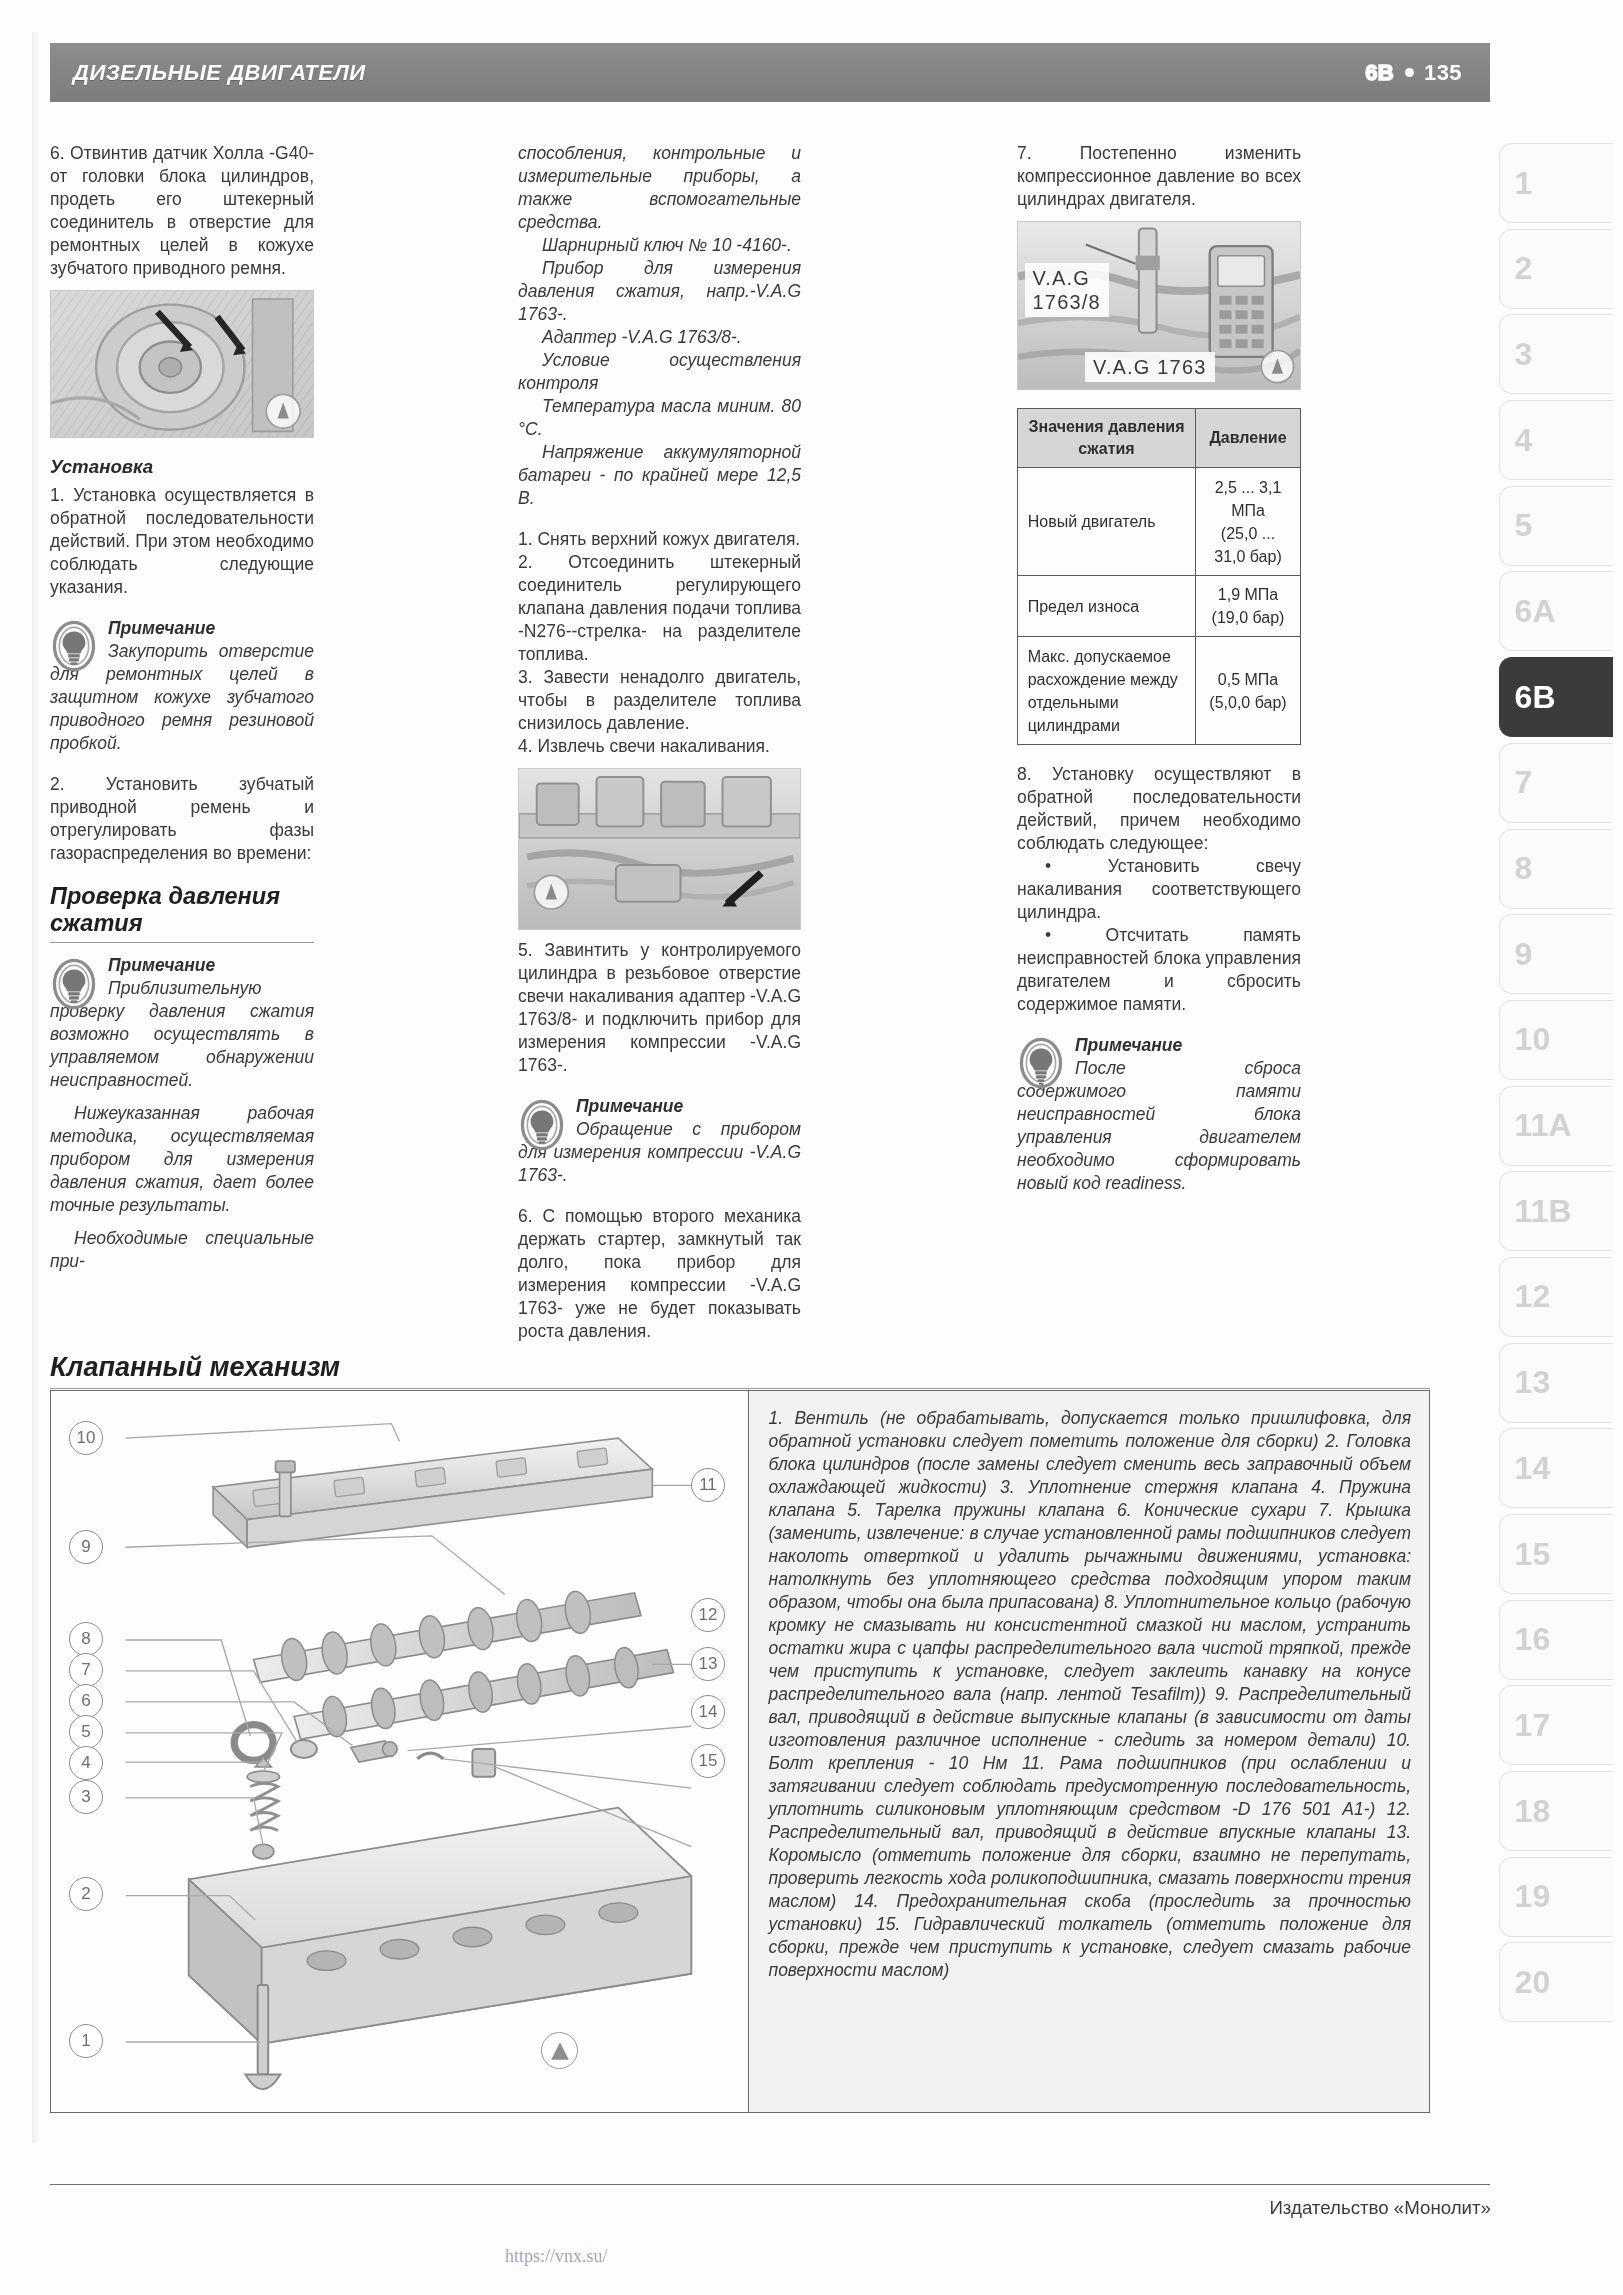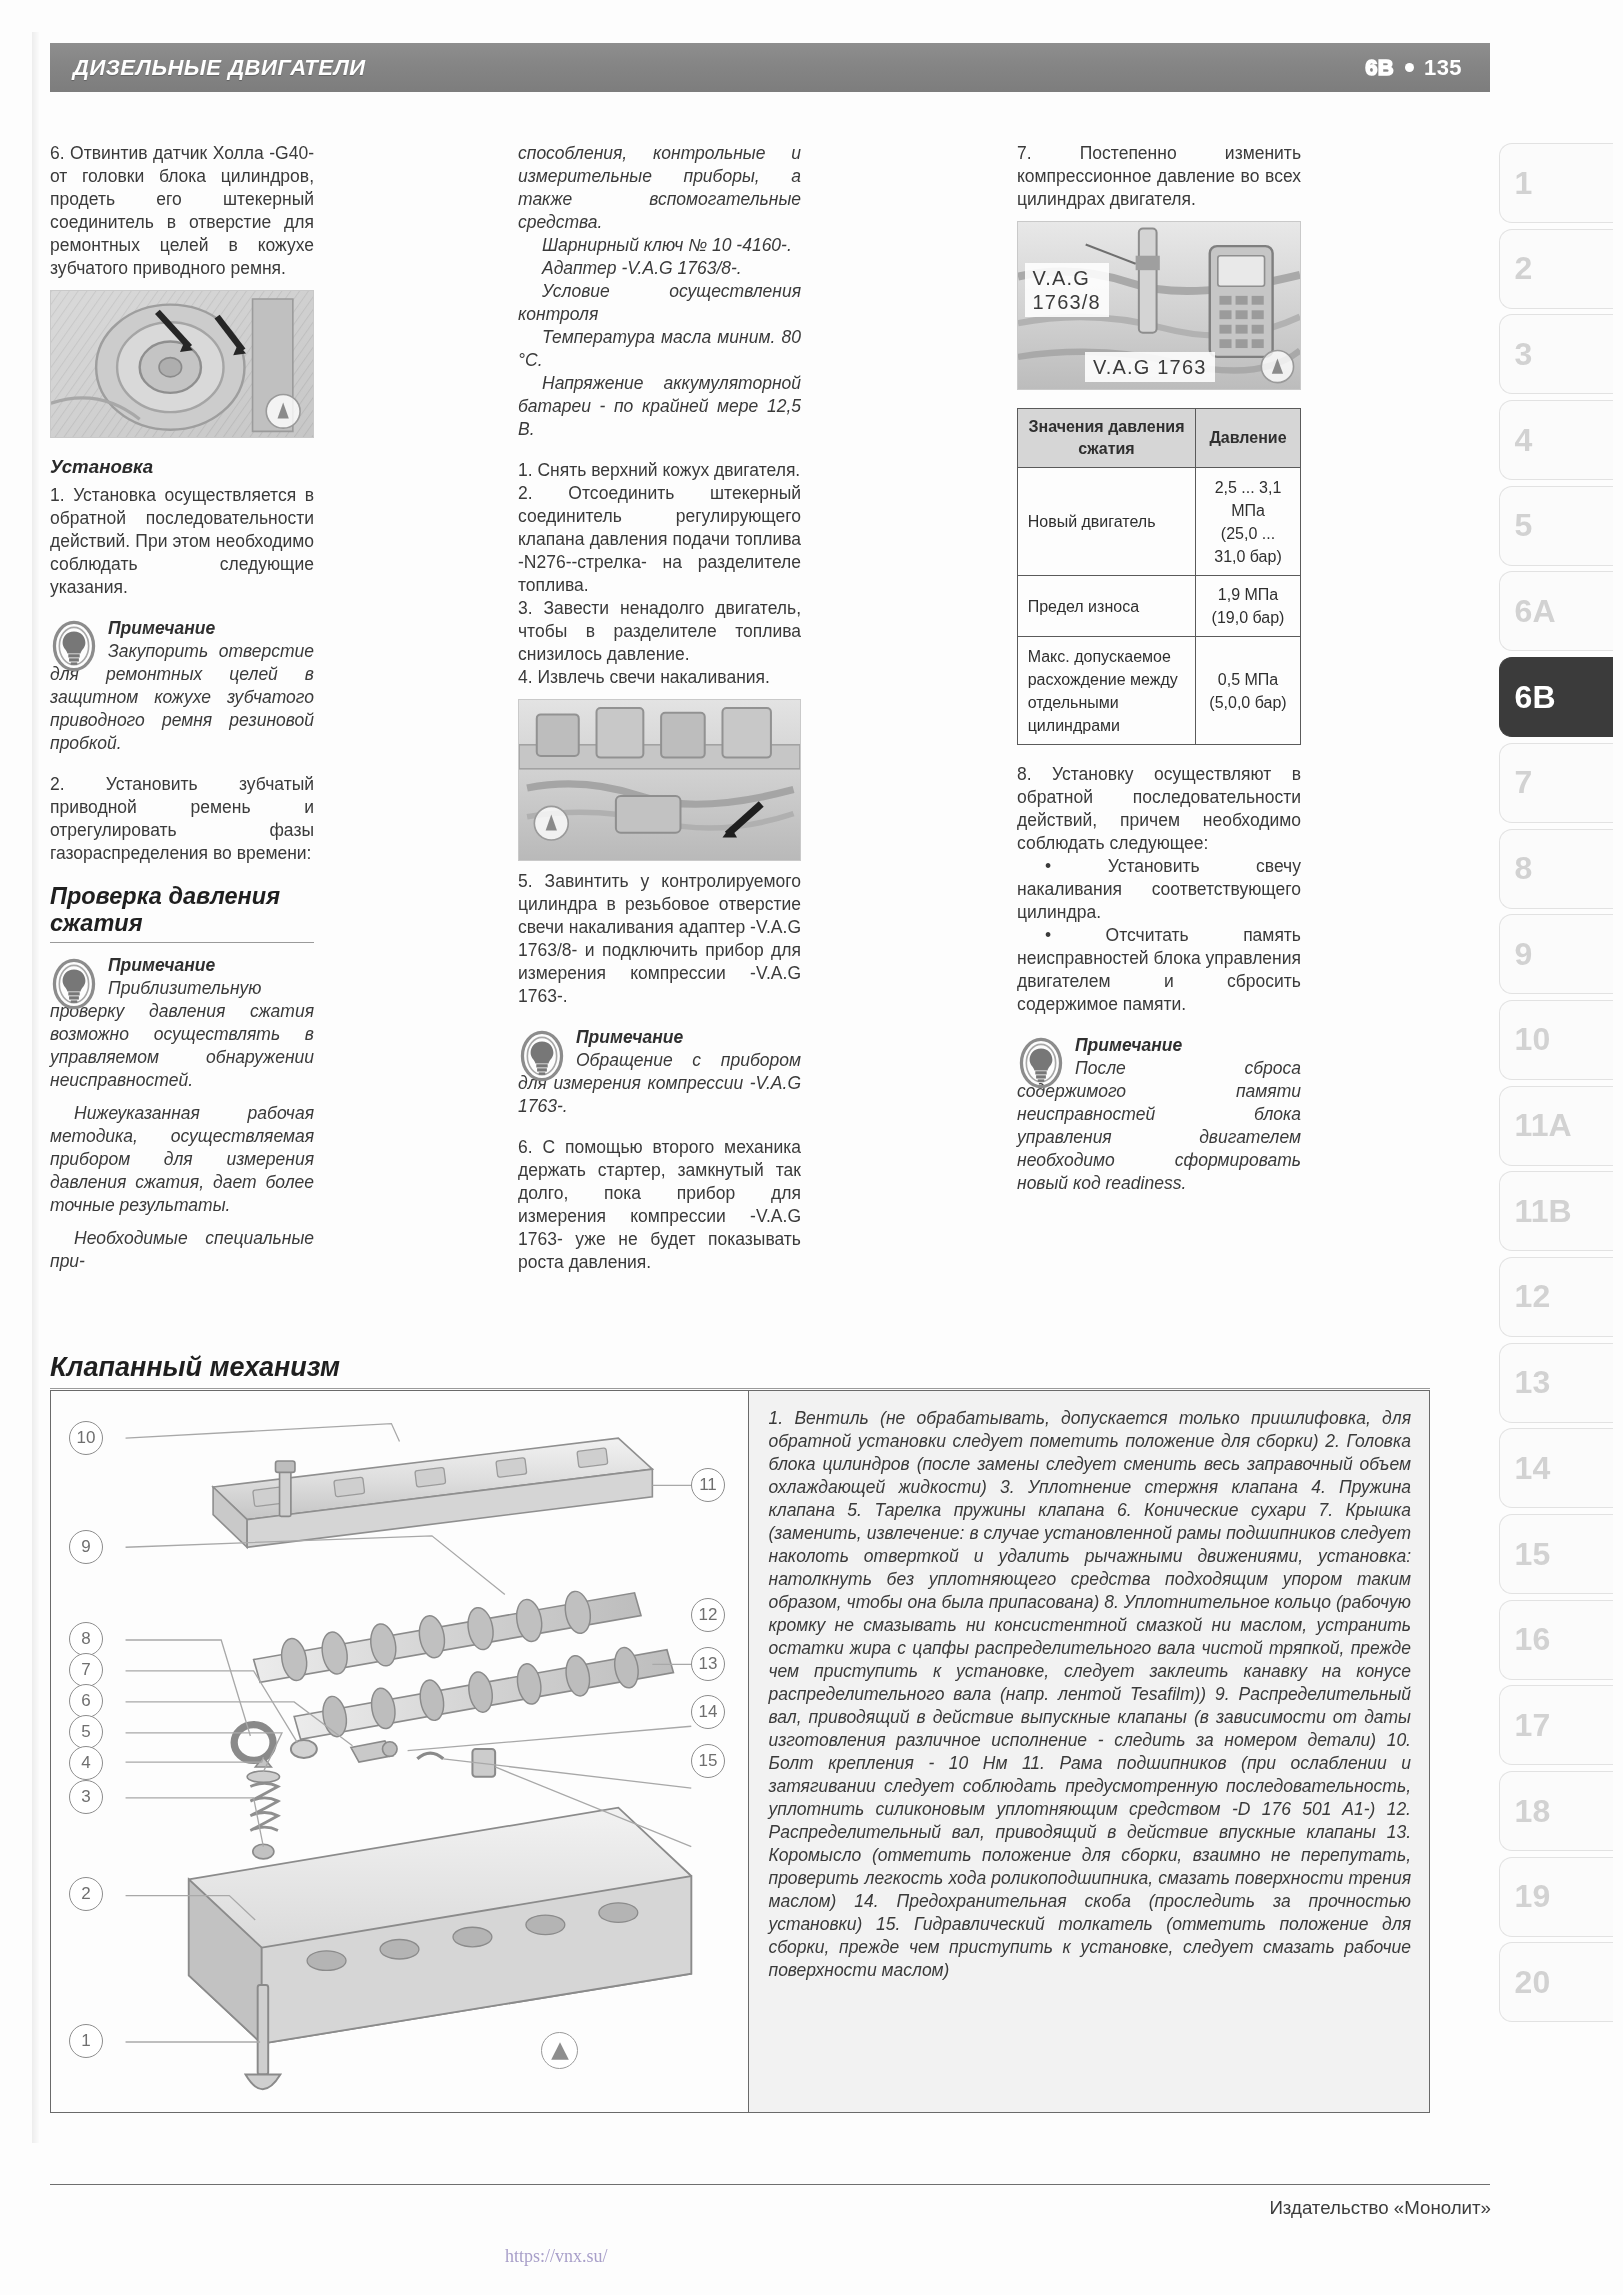--- a/index.html
+++ b/index.html
@@ -12,21 +12,21 @@
     position:relative;
     overflow:hidden;
   }
   .page {
     position:absolute; inset:0;
     background:#fdfdfd;
   }
 
   
   .header-bar{
-    position:absolute; left:50px; top:43px; width:1440px; height:49px;
+    position:absolute; left:50px; top:43px; width:1440px; height:59px;
     background:linear-gradient(180deg,#8e8e8e 0%,#858585 45%,#7d7d7d 100%);
     display:flex; align-items:center; justify-content:space-between;
     padding:0 28px 0 23px;
   }
   .header-title{
     color:#ffffff; font-size:22px; font-weight:bold; font-style:italic;
     letter-spacing:0.5px; text-transform:uppercase;
     text-shadow:0 0.8px 0.8px rgba(0,0,0,.25);
   }
   .header-right{ display:flex; align-items:center; gap:9.7px; }
@@ -305,20 +305,21 @@
     </div>
     <div class="sp-s"></div>
     <div class="note-txt" style="text-indent:24px;">Нижеуказанная рабочая методика, осуществляемая прибором для измерения давления сжатия, дает более точные результаты.</div>
     <div class="sp-s"></div>
     <div class="note-txt" style="text-indent:24px;">Необходимые специальные при-</div>
   </div>
 
   <div class="col c2">
     <p class="body-txt it">способления, контрольные и измерительные приборы, а также вспомогательные средства.</p>
     <div class="body-txt it" style="text-indent:24px;">Шарнирный ключ № 10 -4160-.</div>
+    <div class="body-txt it" style="text-indent:24px;">Прибор для измерения давления сжатия, напр.-V.A.G 1763-.</div>
     <div class="body-txt it" style="text-indent:24px;">Адаптер -V.A.G 1763/8-.</div>
     <div class="body-txt it" style="text-indent:24px;">Условие осуществления контроля</div>
     <div class="body-txt it" style="text-indent:24px;">Температура масла миним. 80 °C.</div>
     <div class="body-txt it" style="text-indent:24px;">Напряжение аккумуляторной батареи - по крайней мере 12,5 В.</div>
 
     <div class="sp"></div>
     <p class="body-txt">1. Снять верхний кожух двигателя.</p>
     <p class="body-txt">2. Отсоединить штекерный соединитель регулирующего клапана давления подачи топлива -N276--стрелка- на разделителе топлива.</p>
     <p class="body-txt">3. Завести ненадолго двигатель, чтобы в разделителе топлива снизилось давление.</p>
     <p class="body-txt">4. Извлечь свечи накаливания.</p>

